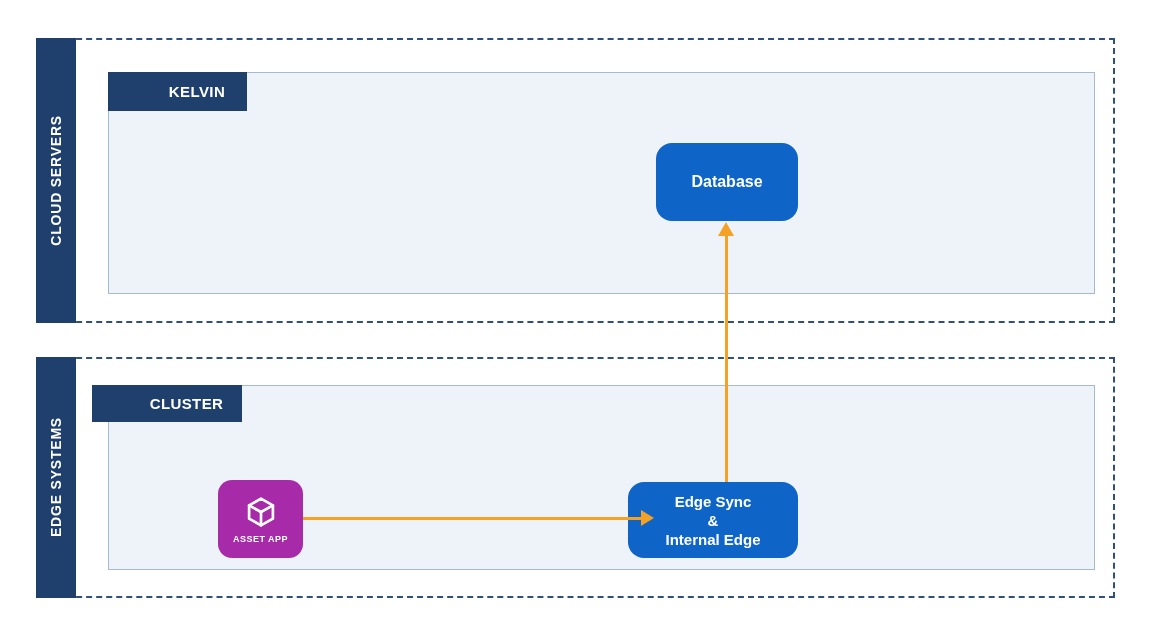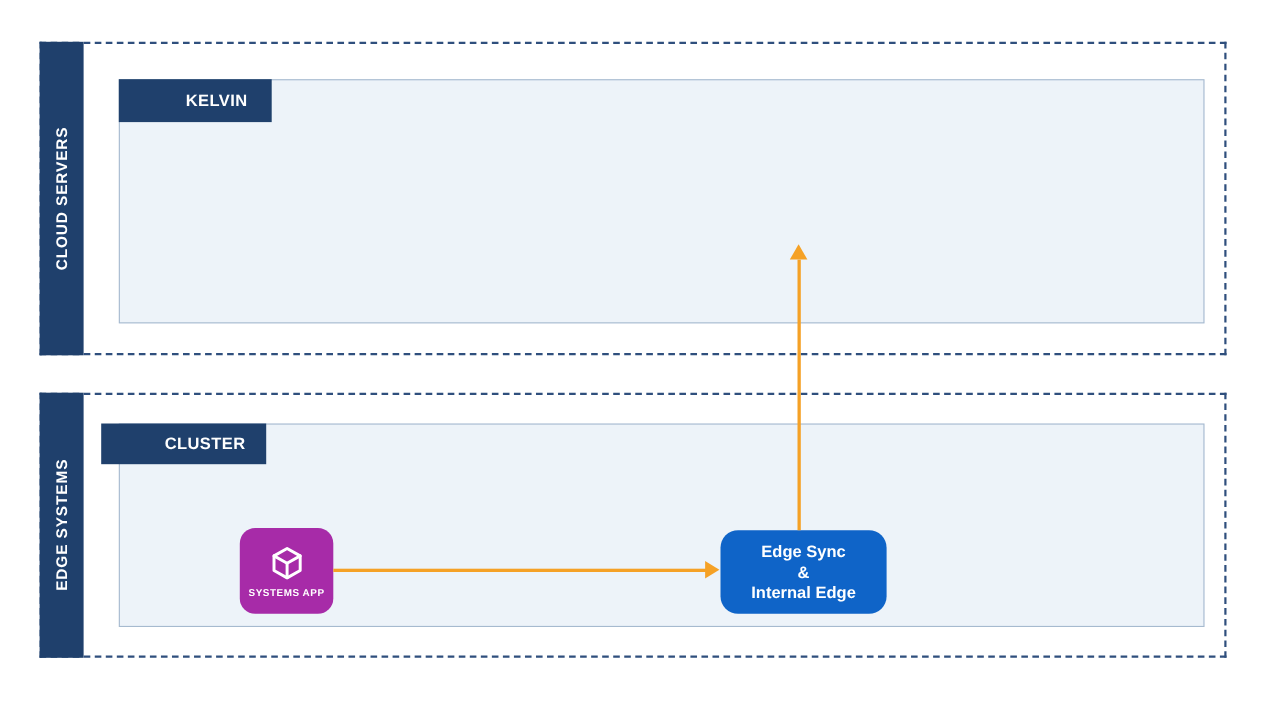--- a/index.html
+++ b/index.html
@@ -79,21 +79,21 @@
     color: #ffffff;
     font-weight: 700;
     display: flex;
     flex-direction: column;
     align-items: center;
     justify-content: center;
     text-align: center;
     z-index: 3;
   }
   .node-database { left: 656px; top: 143px; width: 142px; height: 78px; font-size: 16px; }
-  .node-sync     { left: 655px; top: 482px; width: 151px; height: 76px; font-size: 15px; line-height: 19px; }
+  .node-sync     { left: 628px; top: 482px; width: 170px; height: 76px; font-size: 15px; line-height: 19px; }
 
   
   .node-app {
     position: absolute;
     left: 218px; top: 480px;
     width: 85px; height: 78px;
     background: #A72BA8;
     border-radius: 14px;
     display: flex;
     flex-direction: column;
@@ -146,37 +146,40 @@
 <div class="stage">
 
   <div class="dashed-box dashed-cloud"></div>
   <div class="side-bar side-bar-cloud">
     <span class="side-label">CLOUD SERVERS</span>
   </div>
   <div class="panel panel-kelvin"></div>
   <div class="panel-tab tab-kelvin">
     <span>KELVIN</span>
   </div>
+  <div class="node node-database">
+    <span>Database</span>
+  </div>
 
   <div class="dashed-box dashed-edge"></div>
   <div class="side-bar side-bar-edge">
     <span class="side-label">EDGE SYSTEMS</span>
   </div>
   <div class="panel panel-cluster"></div>
   <div class="panel-tab tab-cluster">
     <span>CLUSTER</span>
   </div>
 
   <div class="node-app">
     <svg class="cube-svg" viewBox="0 0 24 24" fill="none" stroke="#ffffff" stroke-width="1.9" stroke-linejoin="round" stroke-linecap="round">
       <path d="M12 2.6 L20.4 7.3 V16.7 L12 21.4 L3.6 16.7 V7.3 Z"></path>
       <path d="M3.6 7.3 L12 12 L20.4 7.3"></path>
       <path d="M12 12 V21.4"></path>
     </svg>
-    <span class="app-label">SYSTEMS APP</span>
+    <span class="app-label">ASSET APP</span>
   </div>
 
   <div class="node node-sync">
     <span>Edge Sync</span>
     <span>&amp;</span>
     <span>Internal Edge</span>
   </div>
 
   <div class="arrow-line arrow-line-h"></div>
   <div class="arrow-head arrow-head-right"></div>

